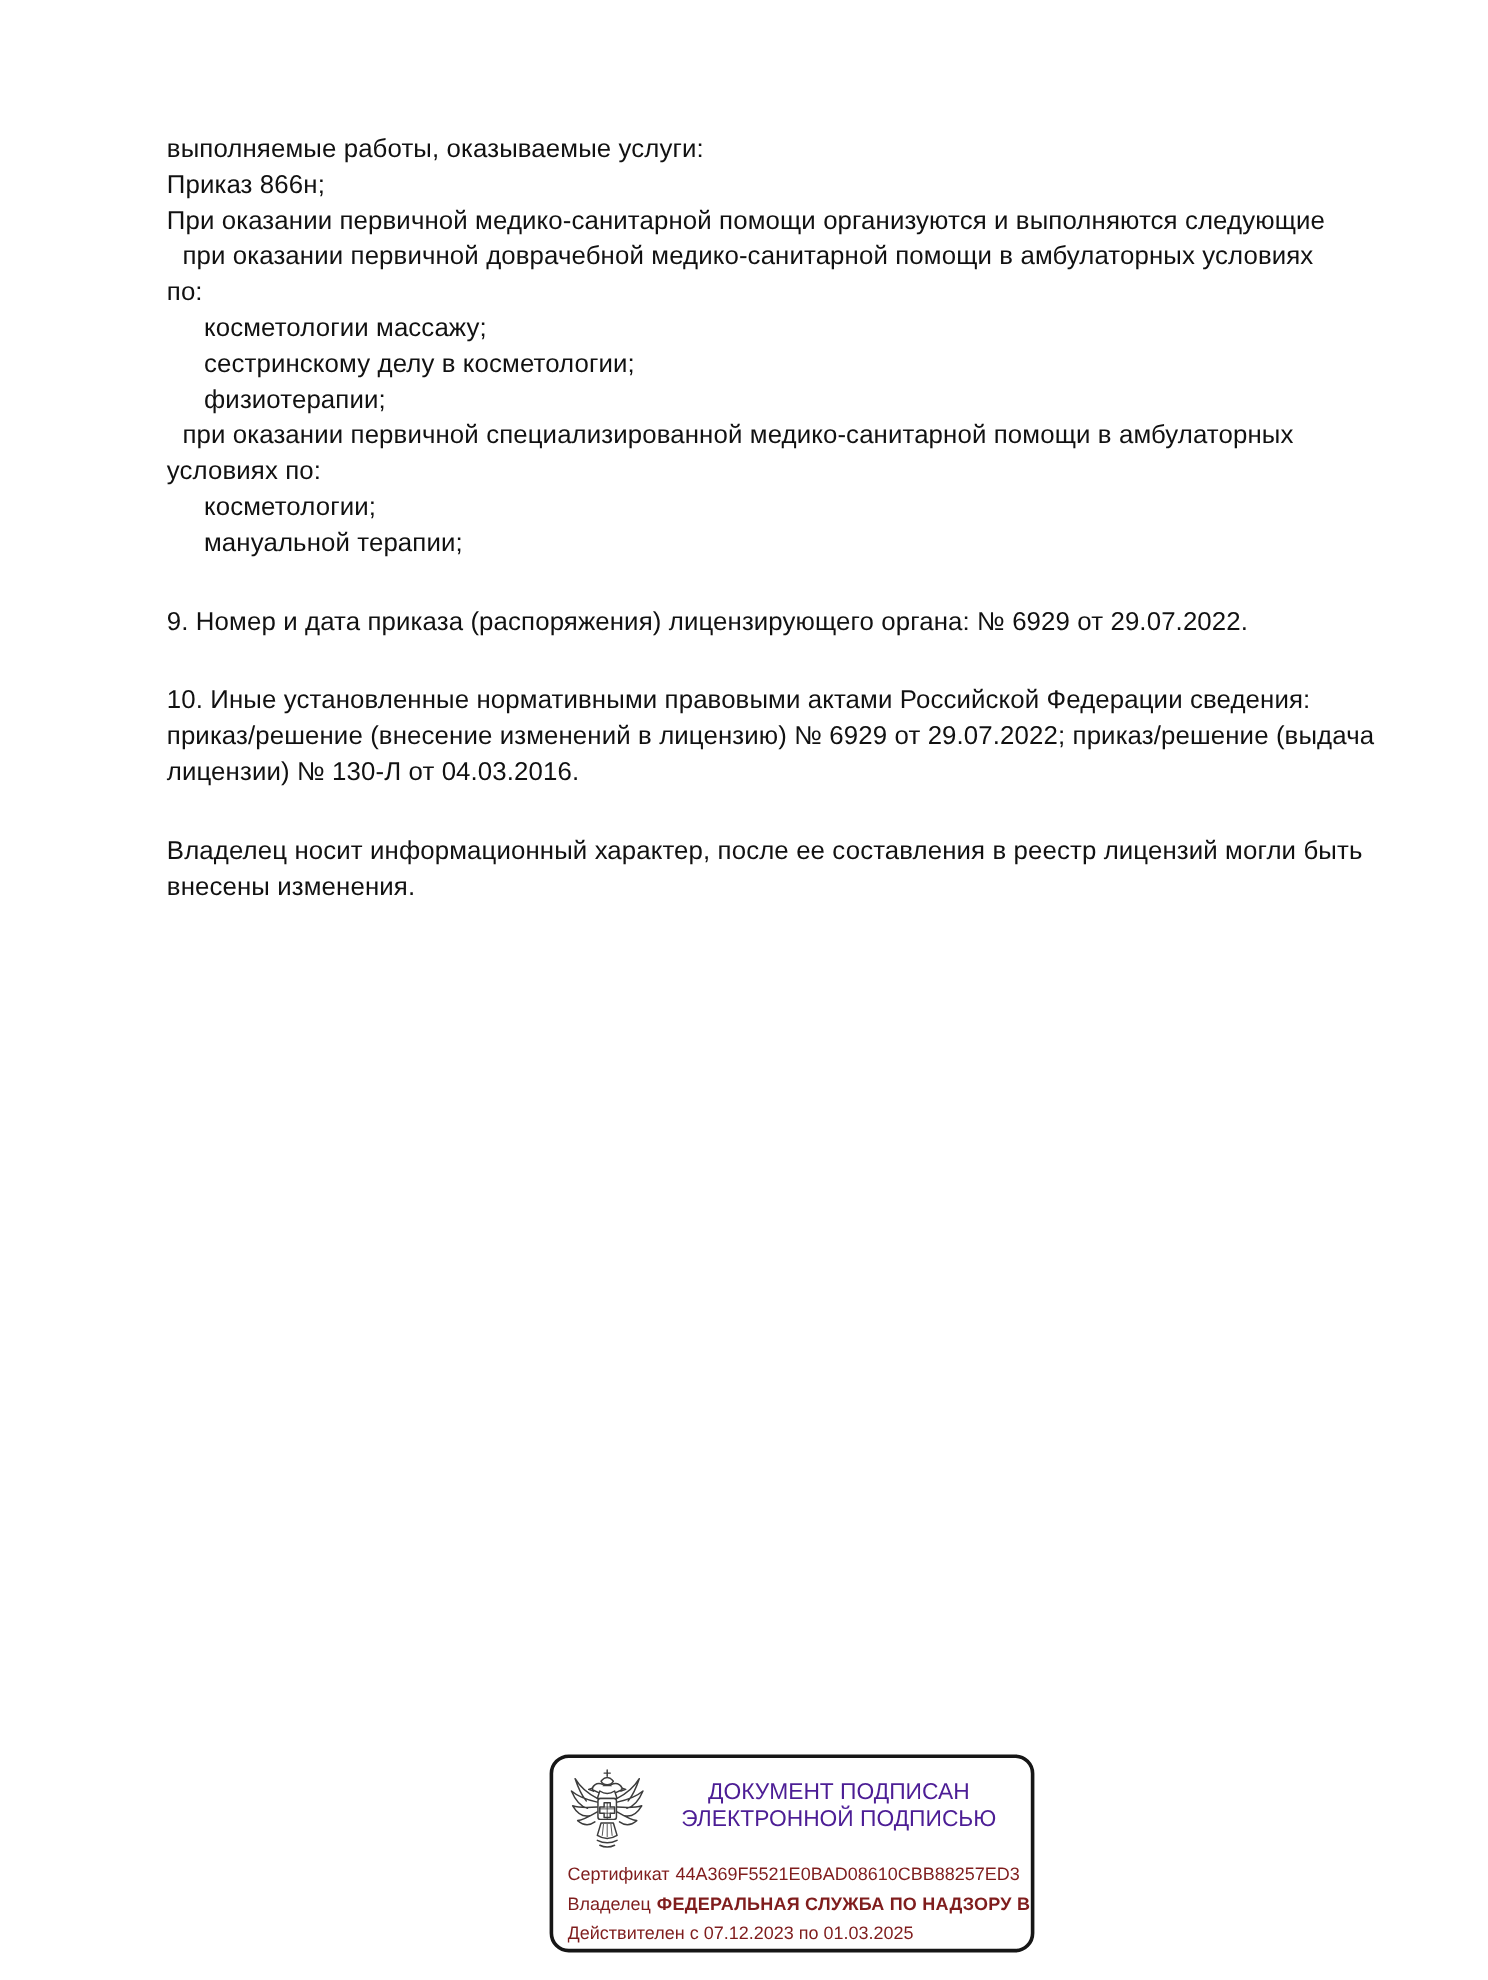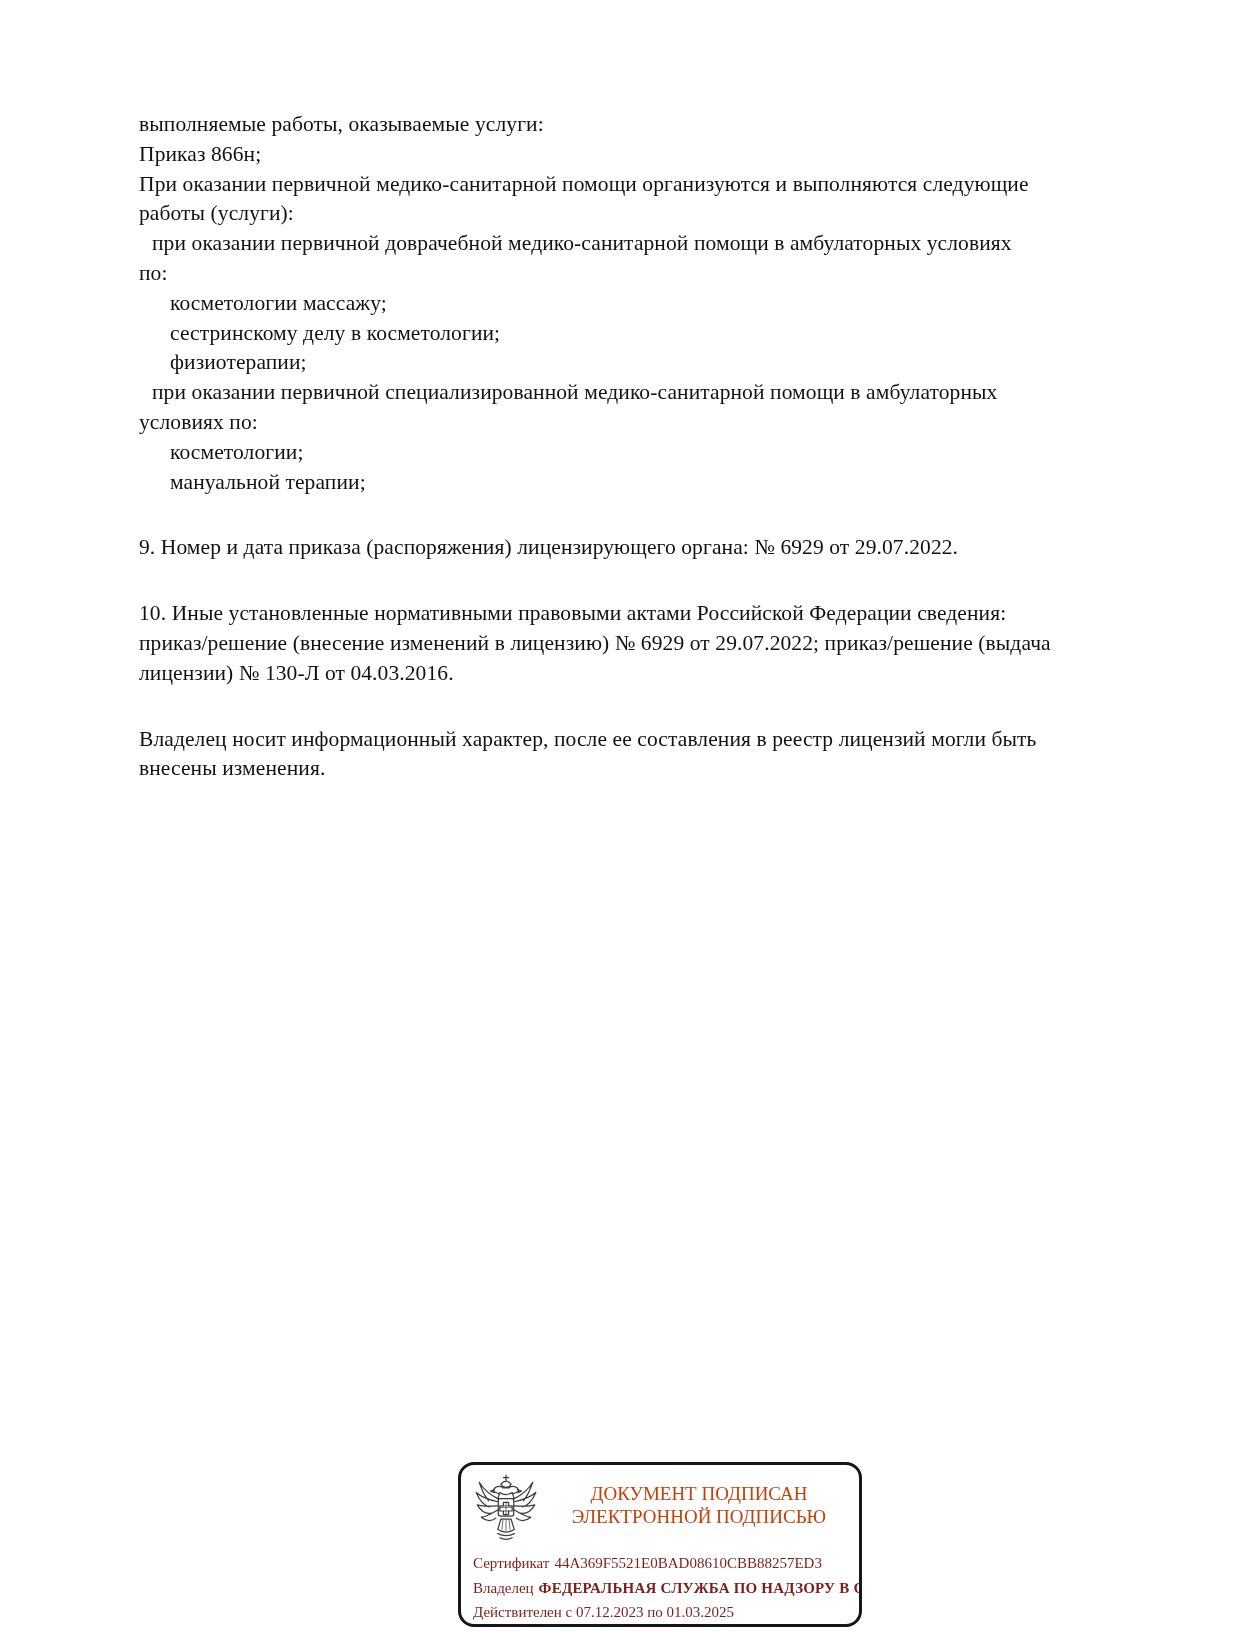--- a/index.html
+++ b/index.html
@@ -1,21 +1,21 @@
 <!DOCTYPE html>
 <html lang="ru"><head>
 <meta charset="utf-8">
 <style>
   html, body { margin: 0; padding: 0; background: #ffffff; }
   .page {
     position: relative;
     width: 1240px;
     height: 1650px;
     background: #ffffff;
-    font-family: Liberation Serif, serif;
+    font-family: Liberation Sans, sans-serif;
     color: #111111;
     overflow: hidden;
   }
   
   .doc-text {
     position: absolute;
     left: 139px;
     top: 110px;
     width: 1010px;
     font-size: 21.5px;
@@ -48,21 +48,21 @@
     height: 74px;
   }
   .stamp-title {
     position: absolute;
     left: 82px;
     right: 4px;
     top: 17px;
     text-align: center;
     font-size: 19px;
     line-height: 23px;
-    color: #c2410c;
+    color: #4c1d95;
     white-space: nowrap;
   }
   .stamp-info {
     position: absolute;
     left: 12px;
     right: 0;
     top: 86px;
     font-size: 15px;
     line-height: 24.5px;
     color: #7f1d1d;
@@ -74,21 +74,20 @@
 </head>
 <body>
 
 <div class="page">
 
   <div class="doc-text">
 
   <div class="line ind0">выполняемые работы, оказываемые услуги:</div>
       <div class="line ind0">Приказ 866н;</div>
       <div class="line ind0">При оказании первичной медико-санитарной помощи организуются и выполняются следующие</div>
-      <div class="line ind0">работы (услуги):</div>
       <div class="line ind1">при оказании первичной доврачебной медико-санитарной помощи в амбулаторных условиях</div>
       <div class="line ind0">по:</div>
       <div class="line ind2">косметологии массажу;</div>
       <div class="line ind2">сестринскому делу в косметологии;</div>
       <div class="line ind2">физиотерапии;</div>
       <div class="line ind1">при оказании первичной специализированной медико-санитарной помощи в амбулаторных</div>
       <div class="line ind0">условиях по:</div>
       <div class="line ind2">косметологии;</div>
       <div class="line ind2">мануальной терапии;</div>
       <div class="line ind0 gap">9. Номер и дата приказа (распоряжения) лицензирующего органа: № 6929 от 29.07.2022.</div>

